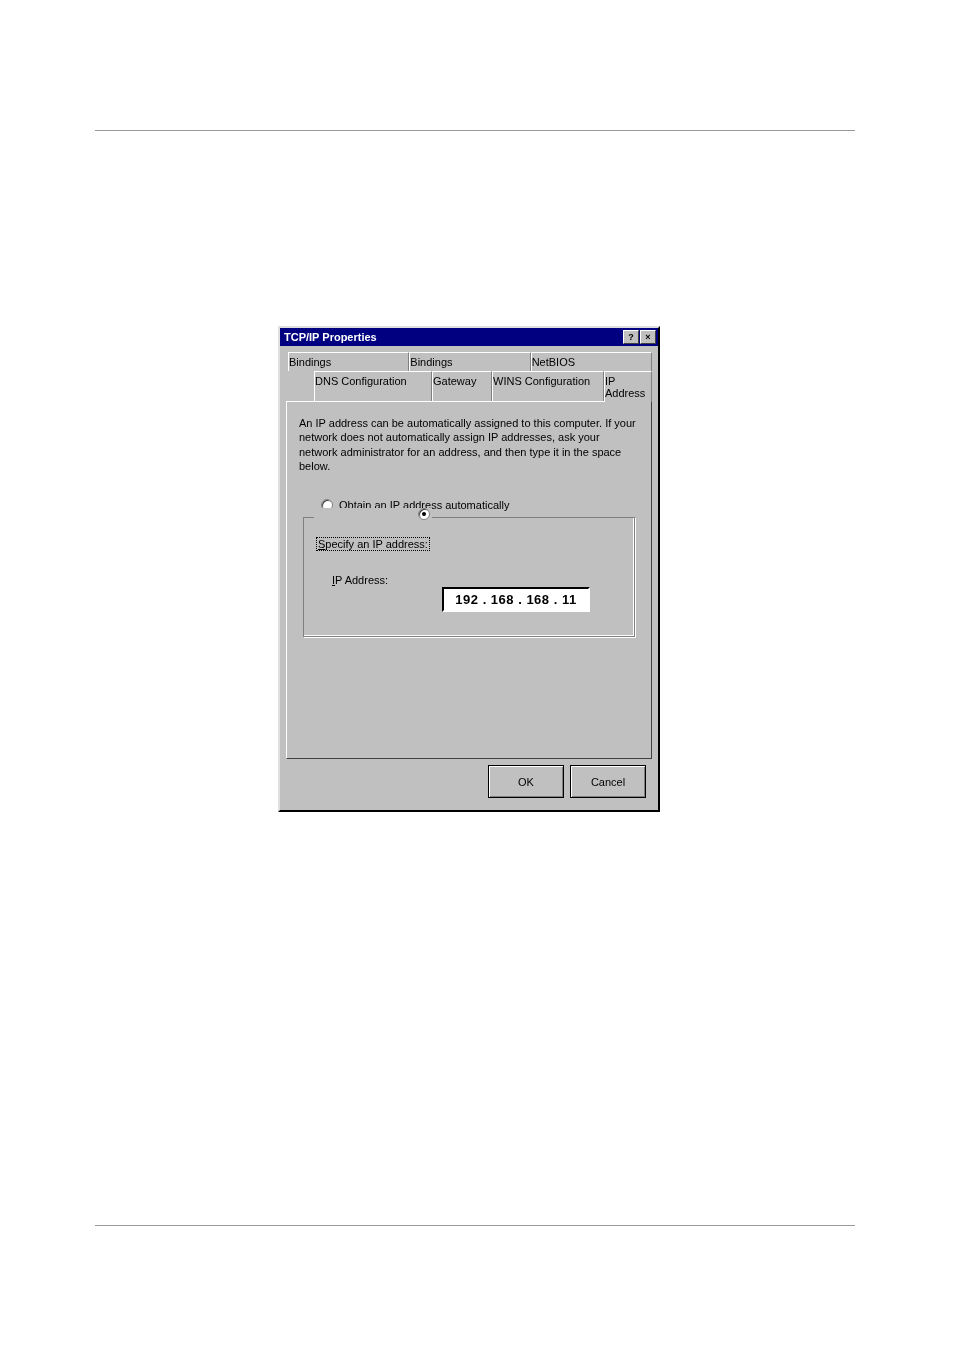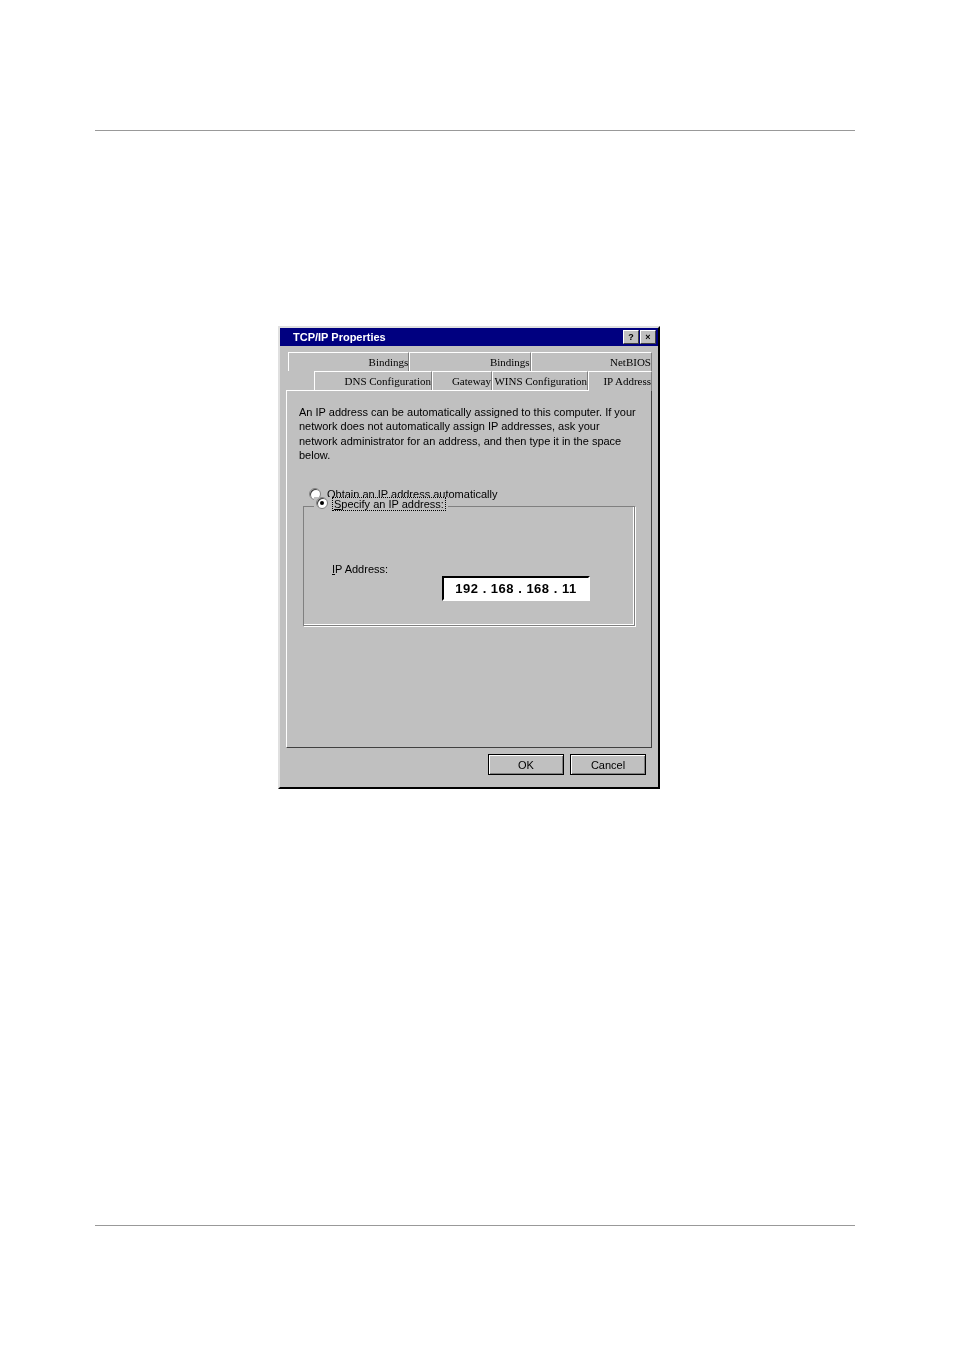--- a/index.html
+++ b/index.html
@@ -26,21 +26,21 @@
     .titlebar {
       background: linear-gradient(to right, #000080, #000080);
       color: #fff;
       display: flex;
       align-items: center;
       justify-content: space-between;
       height: 18px;
       padding: 0 2px 0 4px;
       font-weight: bold;
     }
-    .titlebar .title { font-size: 11px; margin-left: 9px; }
+    .titlebar .title { font-size: 11px; }
     .titlebar-buttons { display: flex; gap: 1px; }
     .title-btn {
       width: 16px; height: 14px;
       background: #c0c0c0;
       border: 1px solid #fff;
       border-right-color: #404040;
       border-bottom-color: #404040;
       font-size: 9px;
       font-weight: bold;
       display: flex;
@@ -52,24 +52,23 @@
     .dialog-body { padding: 6px; }
     .tabs-row { display: flex; position: relative; margin-left: 28px; }
     .tabs-row.back { margin-left: 2px; }
     .tab {
       background: #c0c0c0;
       border: 1px solid #808080;
       border-bottom: none;
       border-top-color: #fff;
       border-left-color: #fff;
       padding: 3px 0;
-      text-align: right;
-      font-size: 11px;
-      cursor: pointer;
-      font-family: Liberation Serif, serif;
+      text-align: left;
+      font-size: 11px;
+      cursor: pointer;
     }
     .tab.back { flex: 1; }
     .tabs-row.front .tab { border-bottom: none; }
     .tab.active {
       background: #c0c0c0;
       position: relative;
       z-index: 2;
       border-bottom: 1px solid #c0c0c0;
       margin-bottom: -1px;
     }
@@ -85,21 +84,21 @@
     .desc {
       font-size: 11px;
       line-height: 1.3;
       color: #000;
       margin-bottom: 26px;
     }
     .radio-row {
       display: flex;
       align-items: center;
       gap: 6px;
-      margin-left: 10px;
+      margin-left: 22px;
       margin-bottom: 6px;
       font-size: 11px;
       cursor: pointer;
     }
     .radio {
       width: 12px; height: 12px;
       border-radius: 50%;
       background: #fff;
       border: 1px solid #808080;
       box-shadow: inset 1px 1px 0 #404040;
@@ -118,23 +117,24 @@
       margin: 0 4px 0 4px;
       padding: 16px 20px 24px 20px;
       position: relative;
     }
     .fieldset .legend-wrap {
       position: absolute;
       top: -10px;
       left: 10px;
       background: #c0c0c0;
       display: flex;
-      align-items: flex-start;
-      gap: 4px;
+      align-items: flex-end;
+      gap: 17px;
       padding: 0 2px;
+      flex-direction: column;
     }
     .legend-wrap .radio { }
     .legend {
       font-size: 11px;
       border: 1px dotted #000;
       padding: 0 1px;
     }
     .field-row {
       display: flex;
       align-items: center;
@@ -159,21 +159,21 @@
       margin-top: 39px;
     }
     .button-row {
       display: flex;
       justify-content: flex-end;
       gap: 6px;
       padding: 6px 6px 6px 0;
     }
     .btn {
       width: 76px;
-      height: 21px;
+      height: 33px;
       background: #c0c0c0;
       border: 1px solid #000;
       box-shadow: inset 1px 1px 0 #fff, inset -1px -1px 0 #808080;
       font-size: 11px;
       cursor: pointer;
     }
   </style>
 </head>
 <body>
 
@@ -197,21 +197,21 @@
 
     <div class="tabs-row back">
       <div class="tab back"><span>Bindings</span></div>
       <div class="tab back"><span>Bindings</span></div>
       <div class="tab back"><span>NetBIOS</span></div>
     </div>
 
     <div class="tabs-row front">
       <div class="tab" style="width:118px"><span>DNS Configuration</span></div>
       <div class="tab" style="width:60px"><span>Gateway</span></div>
-      <div class="tab" style="width:96px"><span>WINS Configuration</span></div>
+      <div class="tab" style="width:112px"><span>WINS Configuration</span></div>
       <div class="tab active" style="flex:1"><span>IP Address</span></div>
     </div>
 
     <div class="tab-panel">
       <div class="desc">An IP address can be automatically assigned to this computer. If your network does not automatically assign IP addresses, ask your network administrator for an address, and then type it in the space below.</div>
 
       <div class="radio-row">
         <span class="radio"></span>
         <span><span class="u">O</span><span>btain an IP address automatically</span></span>
       </div>

